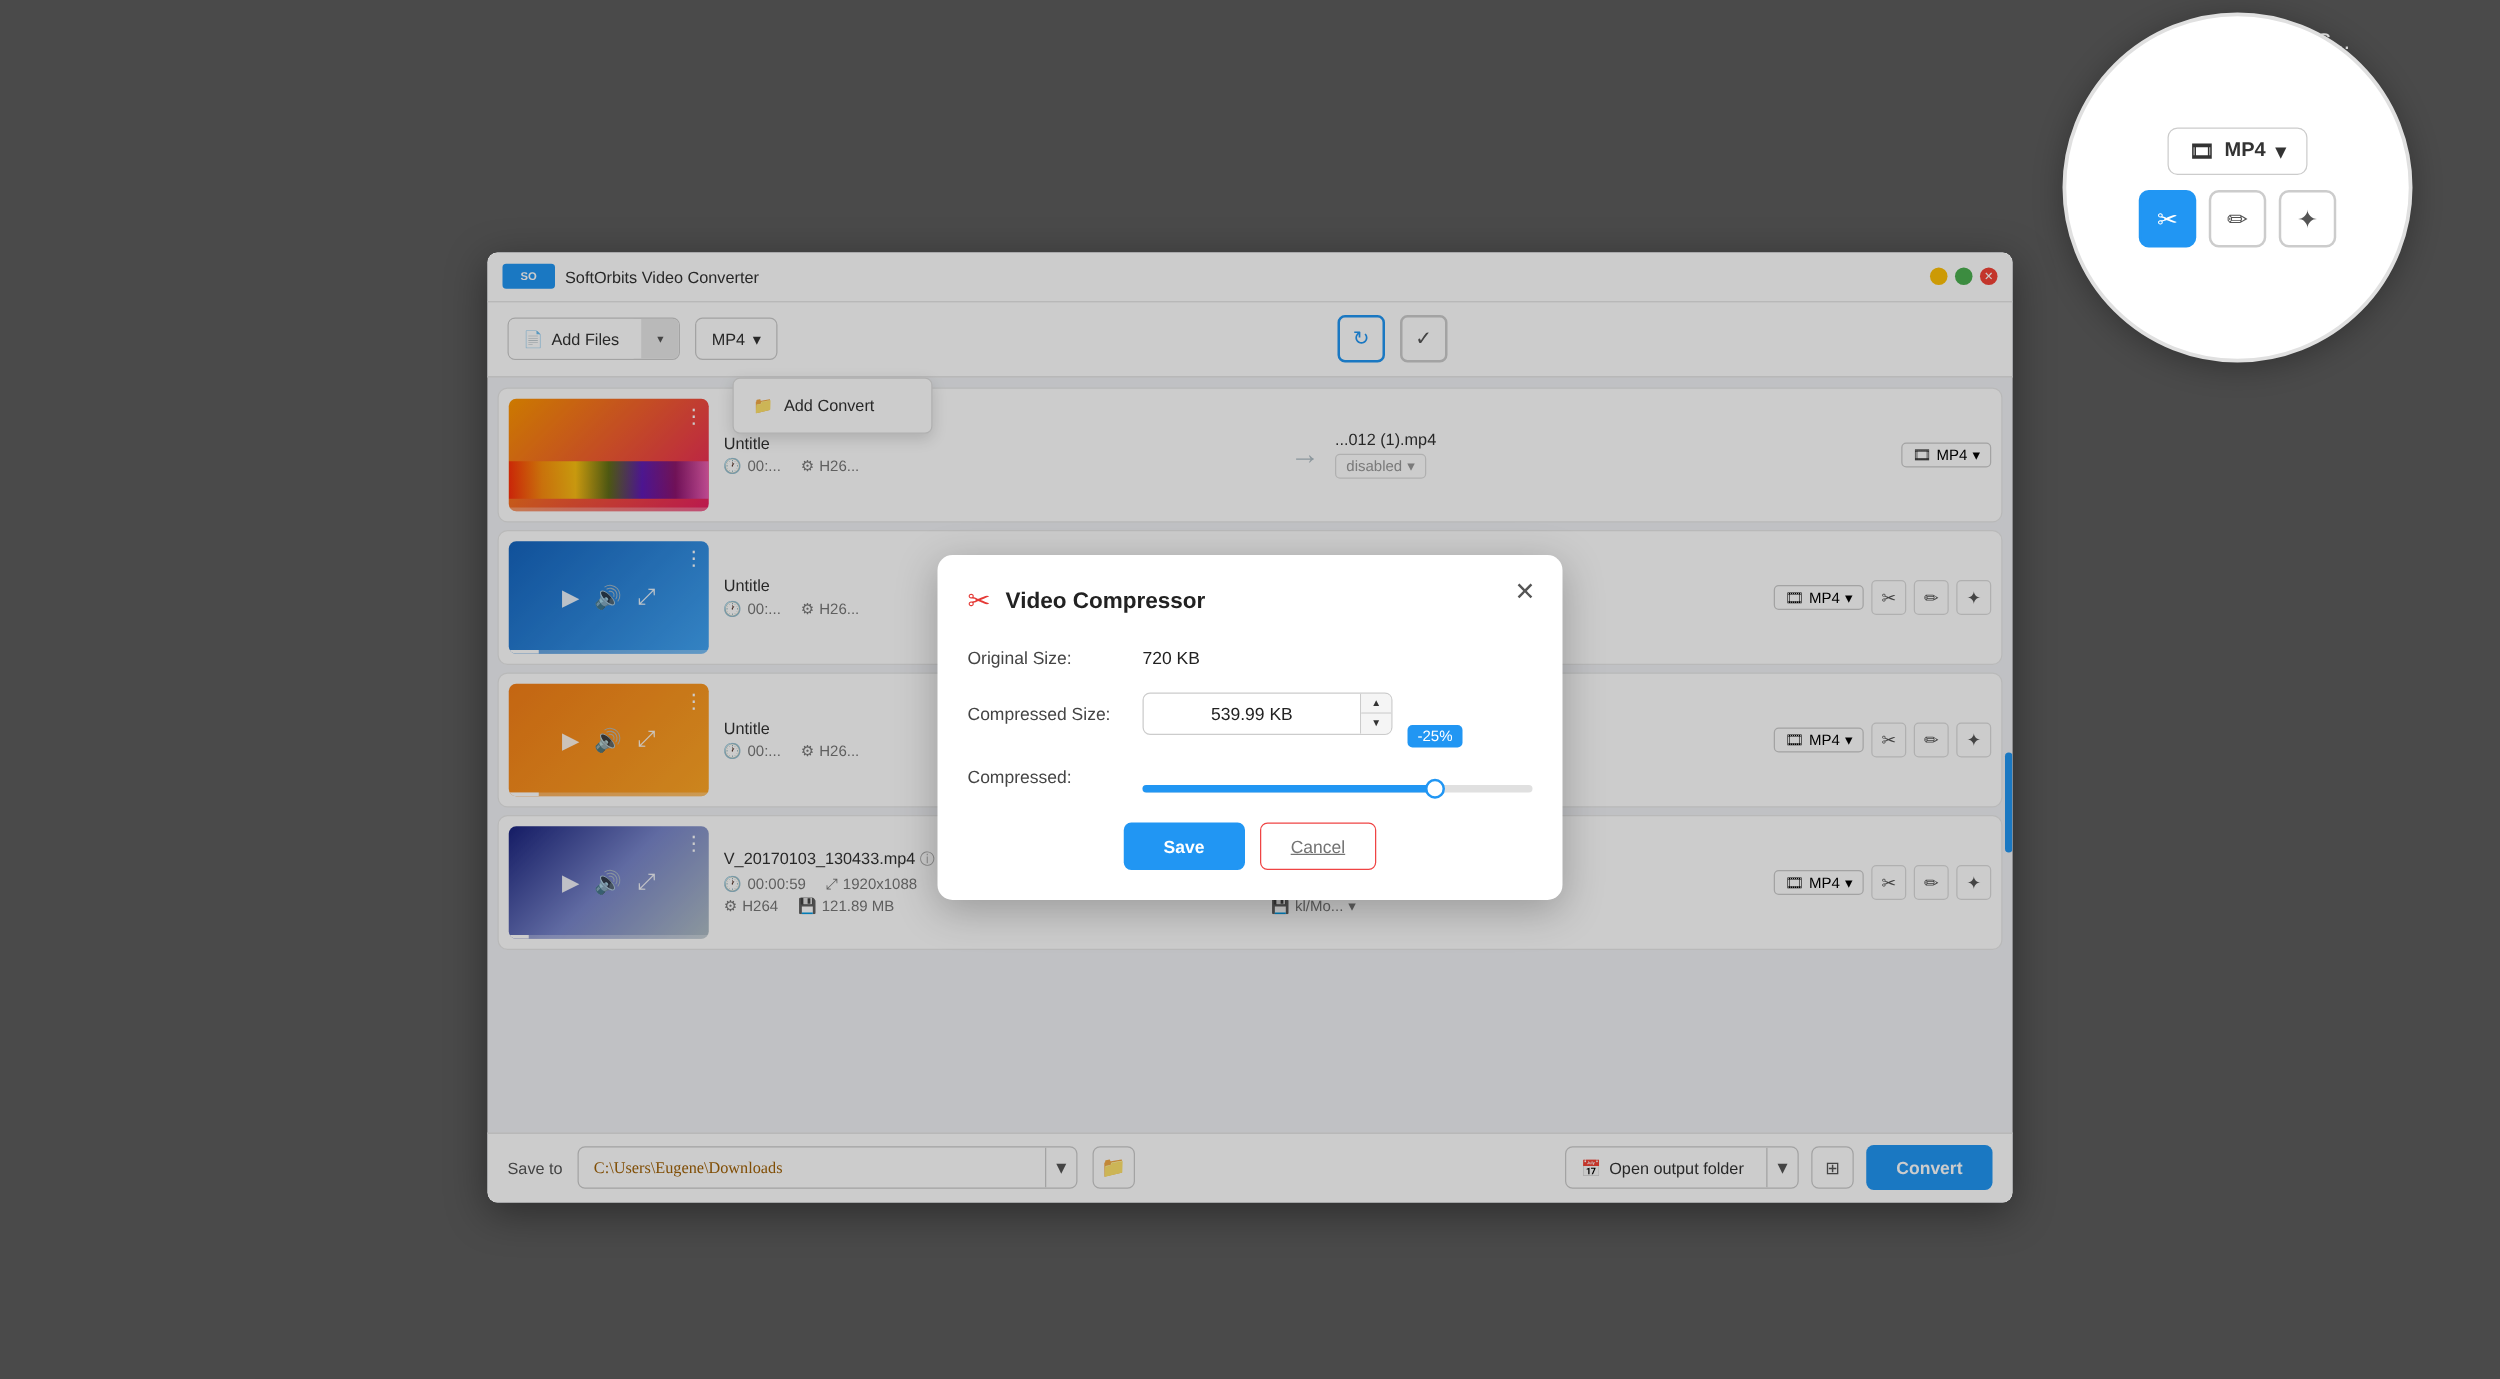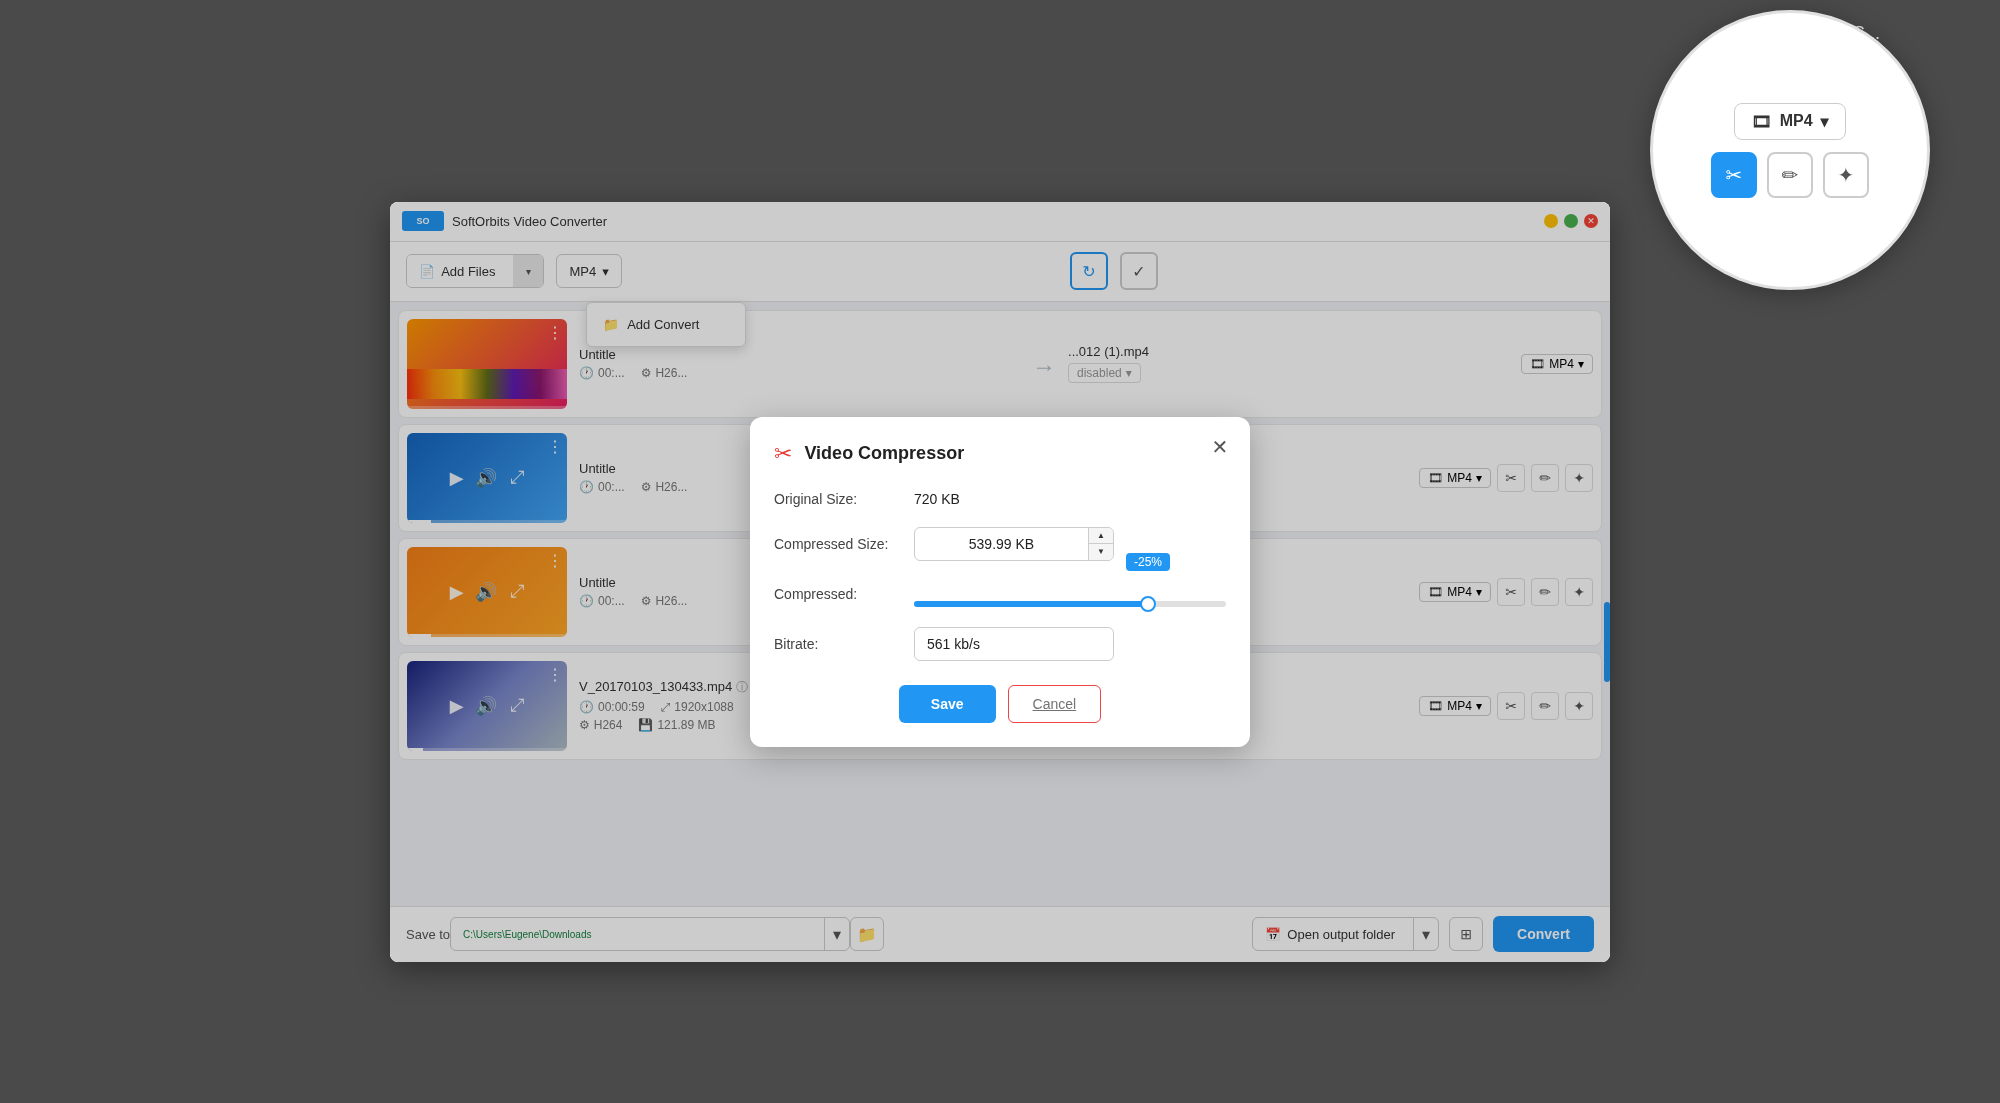--- a/index.html
+++ b/index.html
@@ -322,41 +322,43 @@
       gap: 4px;
     }
 
     .bottom-bar {
       background: #ffffff;
       height: 56px;
       display: flex;
       align-items: center;
       padding: 16px 16px;
       border-top: 1px solid #e0e0e0;
+      gap: 12px;
     }
     .save-to-label {
       font-size: 13px;
       color: #555;
       white-space: nowrap;
     }
     .save-path {
       display: flex;
       align-items: center;
       border: 1px solid #ccc;
       border-radius: 6px;
       overflow: hidden;
       height: 34px;
       flex: 1;
       max-width: 400px;
     }
     .save-path-text {
       flex: 1;
       padding: 0 12px;
-      font-size: 10px;
-      color: #15803d;
+      font-size: 13px;
+      color: #a16207;
+      font-family: Liberation Serif, serif;
     }
     .save-path-arrow {
       padding: 0 8px;
       border-left: 1px solid #ccc;
       height: 100%;
       display: flex;
       align-items: center;
       cursor: pointer;
       color: #555;
     }
@@ -1039,24 +1041,20 @@
         <span class="modal-label">Compressed:</span>
         <div class="slider-container">
           <div class="slider-badge">-25%</div>
           <div class="slider-track">
             <div class="slider-fill"></div>
             <div class="slider-thumb"></div>
           </div>
         </div>
       </div>
 
-      <div class="modal-row">
-        <span class="modal-label">Bitrate:</span>
-        <input class="bitrate-input" type="text" value="561 kb/s" style="">
-      </div>
 
       <div class="modal-footer">
         <button class="modal-save-btn">Save</button>
         <button class="modal-cancel-btn">Cancel</button>
       </div>
     </div>
   </div>
 
 </div>
 

